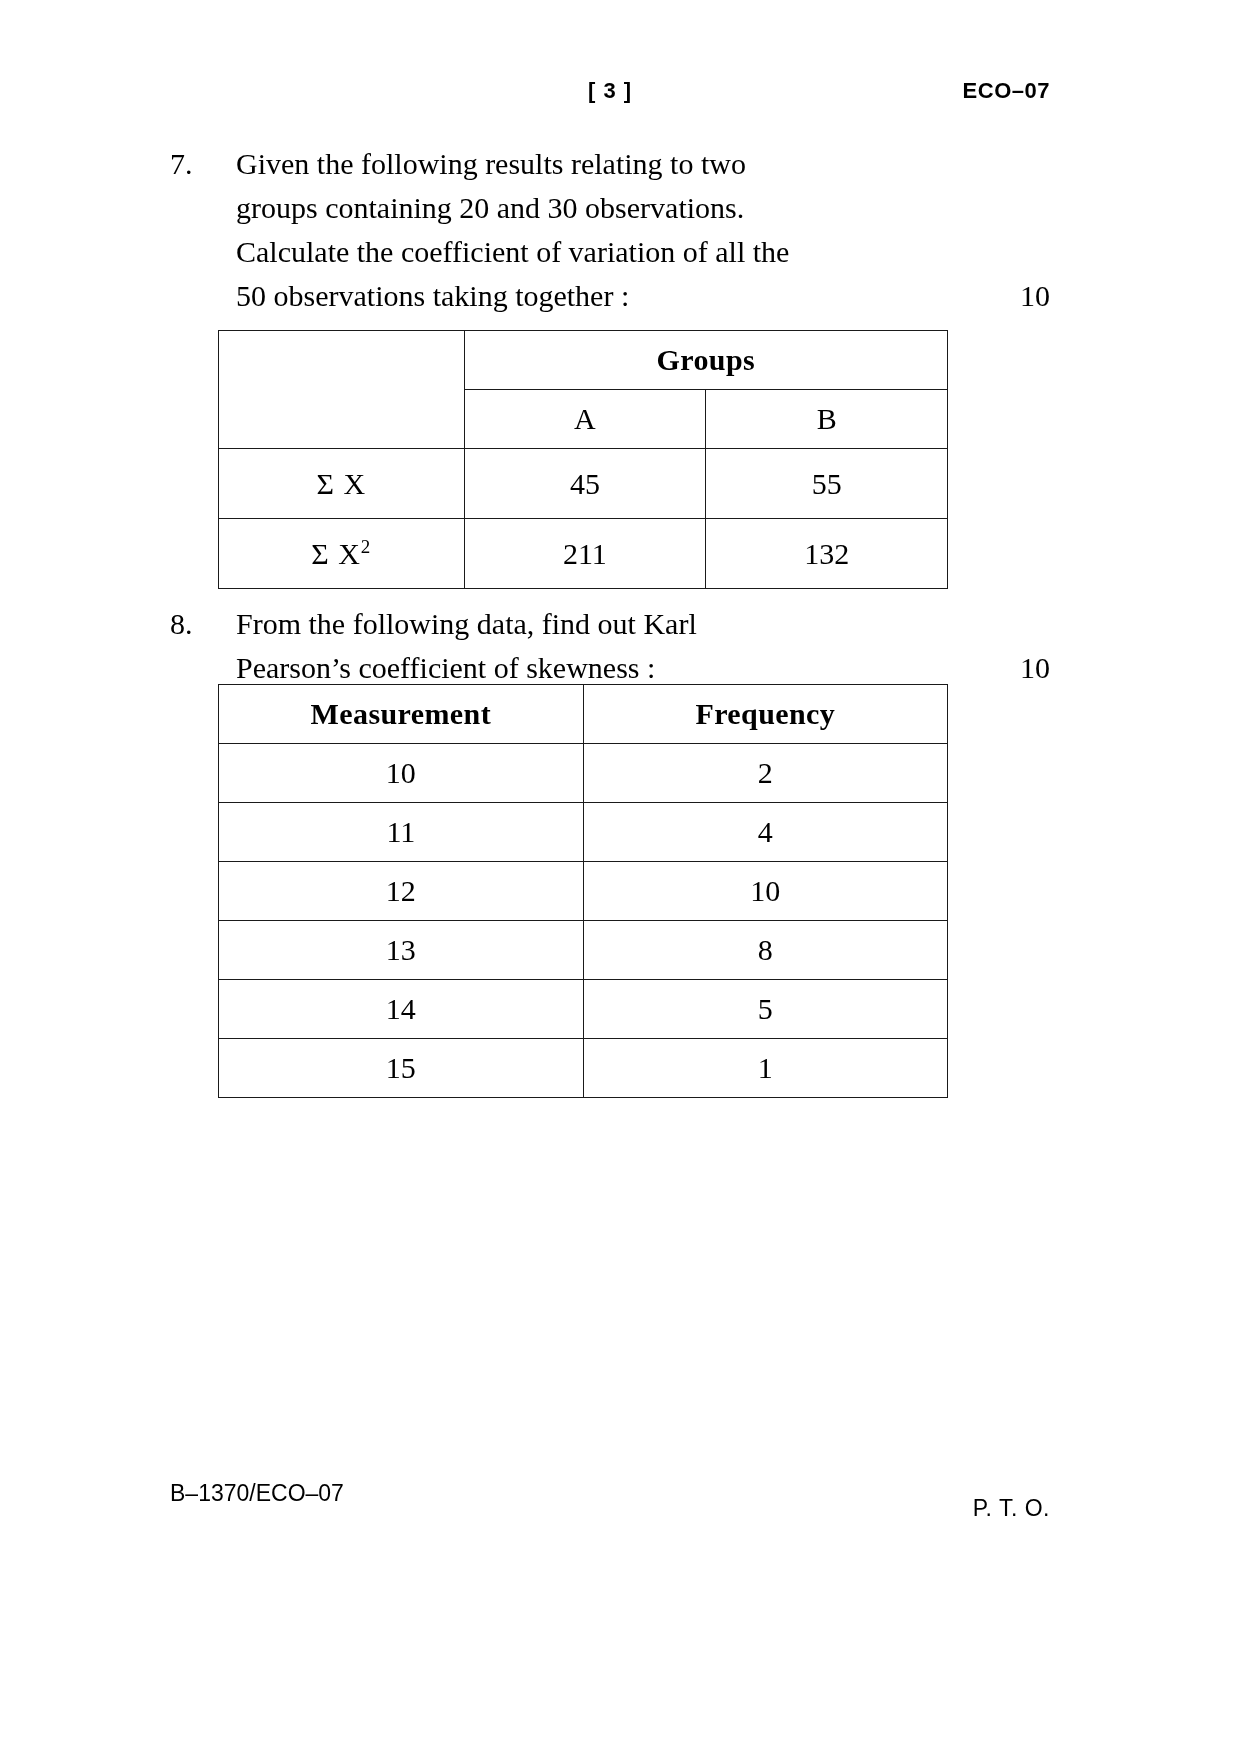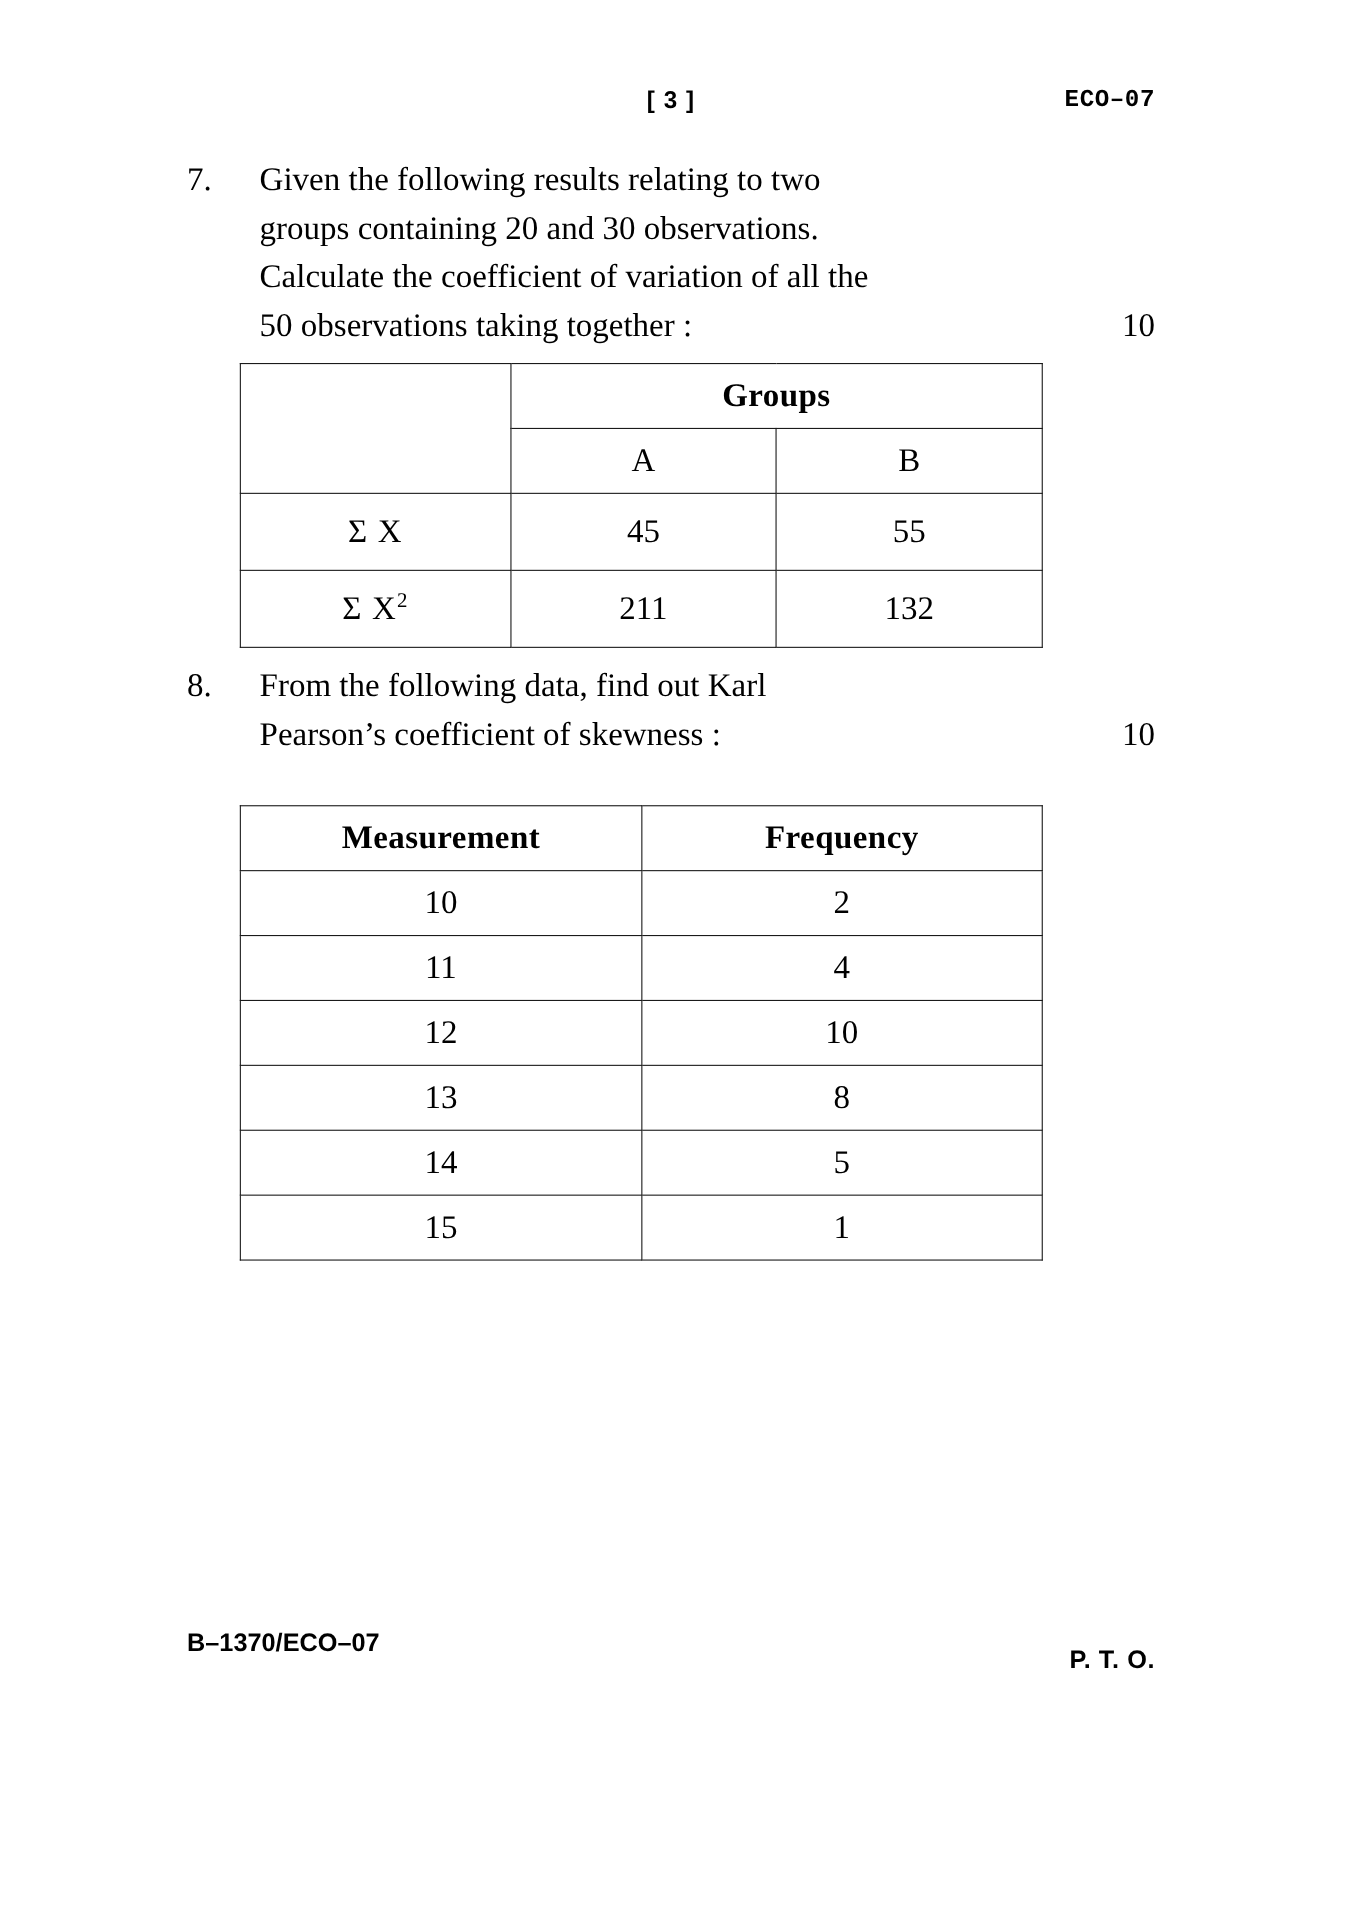--- a/index.html
+++ b/index.html
@@ -39,21 +39,20 @@
     left: 0; top: 0;
     width: 880px;
     text-align: center;
     letter-spacing: 1px;
   }
   .header .code {
     position: absolute;
     right: 0; top: 0;
     text-align: right;
     letter-spacing: 0.5px;
-    font-family: Liberation Mono, monospace;
   }
   
   .question {
     position: absolute;
     left: 170px;
     width: 880px;
   }
   .q-num {
     position: absolute;
     left: 0;
@@ -121,36 +120,36 @@
     letter-spacing: 1px;
   }
   .sigma sup {
     font-size: 19px;
     vertical-align: super;
     line-height: 0;
   }
   
   #table-freq {
     left: 218px;
-    top: 732px;
+    top: 684px;
     width: 730px;
   }
   #table-freq th { height: 58px; }
   #table-freq td { height: 58px; }
   #table-freq .col-m { width: 365px; }
   #table-freq .col-f { width: 365px; }
   
   .footer {
     position: absolute;
     left: 170px;
     bottom: 0;
     width: 880px;
     height: 40px;
     font-family: "Liberation Sans", "DejaVu Sans", sans-serif;
-    font-weight: bold;
+    font-weight: normal;
     font-size: 23px;
   }
   .footer .doc-code {
     position: absolute;
     left: 0;
     top: 0;
   }
   .footer .pto {
     position: absolute;
     right: 0;

